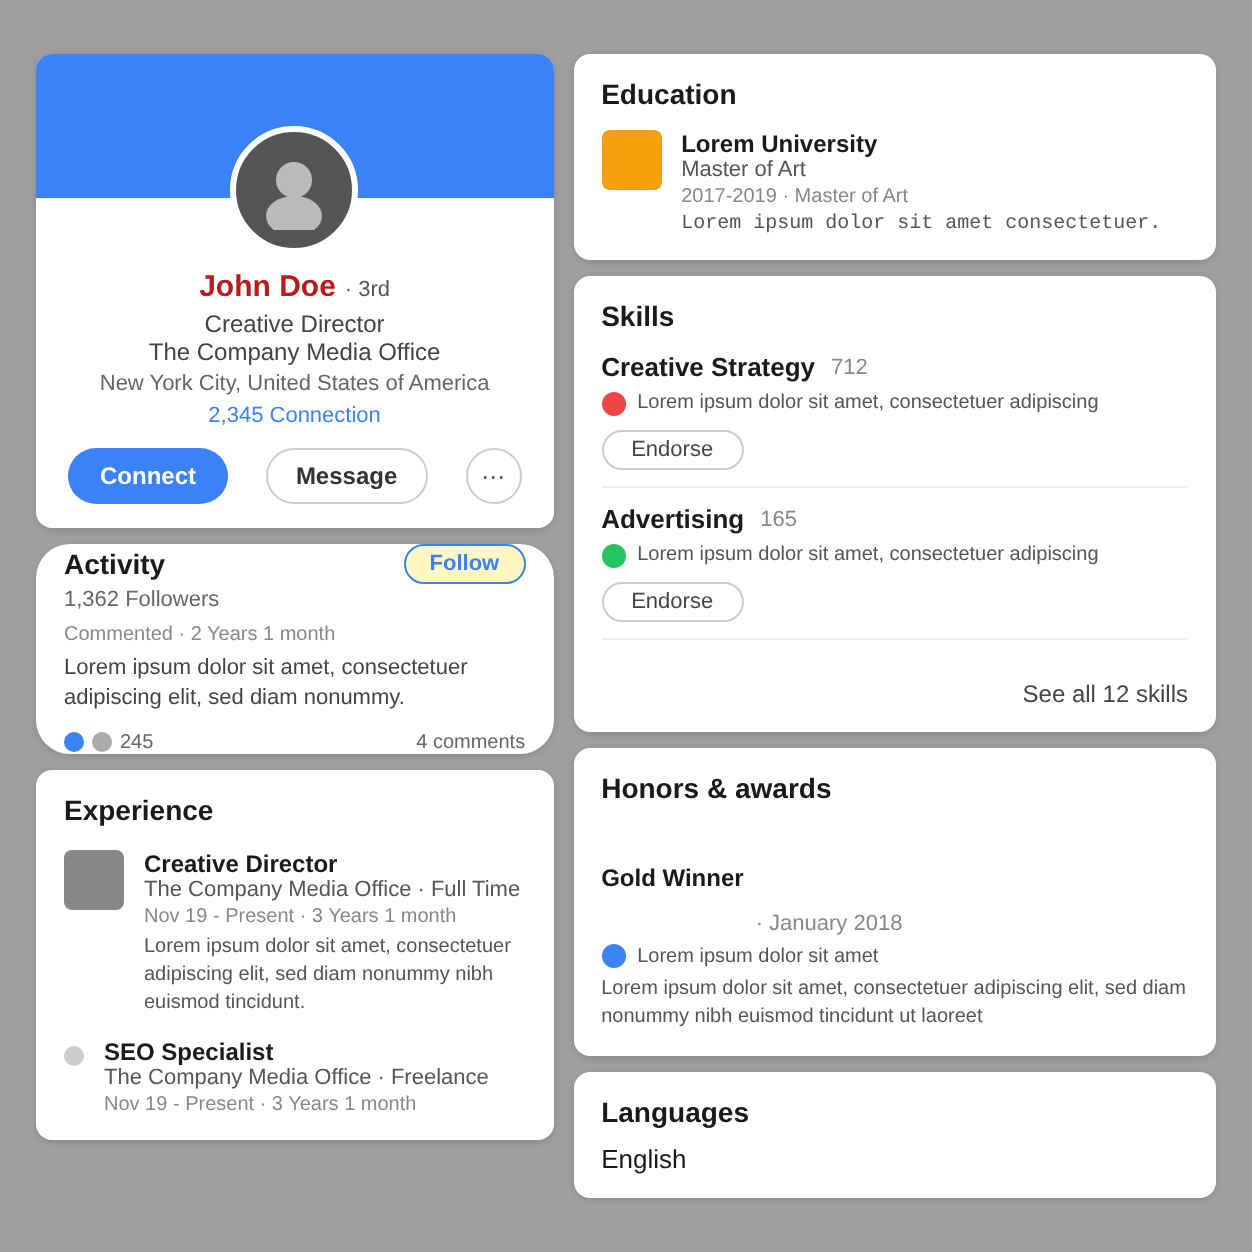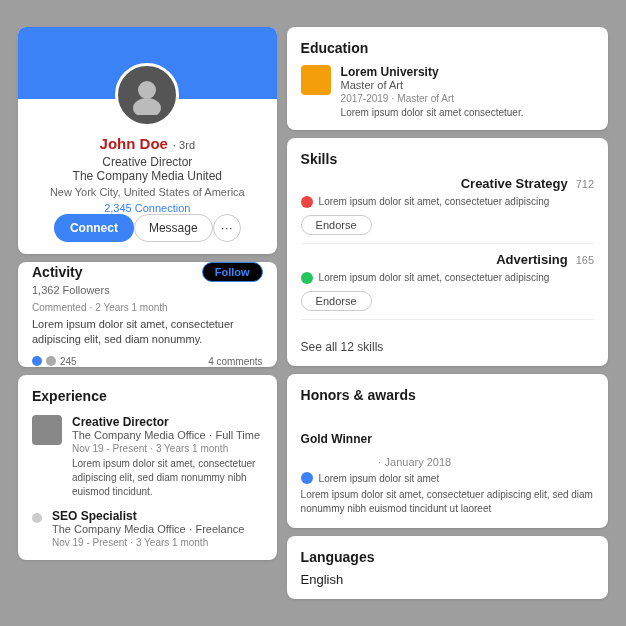--- a/index.html
+++ b/index.html
@@ -90,72 +90,74 @@
     }
     .profile-connections {
       font-size: 11px;
       color: #3b82f6;
       margin-top: 4px;
       cursor: pointer;
     }
     .profile-actions {
       display: flex;
       gap: 0;
-      justify-content: center;
+      justify-content: space-between;
+      margin-top: 10px;
     }
     .btn-connect {
       background: #3b82f6;
       color: #fff;
       border: none;
       border-radius: 16px;
       padding: 5px 16px;
       font-size: 12px;
       font-weight: 600;
       cursor: pointer;
     }
     .btn-message {
       background: #fff;
       color: #333;
       border: 1px solid #ccc;
       border-radius: 16px;
       padding: 5px 14px;
       font-size: 12px;
-      font-weight: 400;
+      font-weight: 700;
       cursor: pointer;
     }
     .btn-more {
       background: #fff;
       color: #333;
       border: 1px solid #ccc;
       border-radius: 50%;
       width: 28px;
       height: 28px;
       font-size: 12px;
       cursor: pointer;
       display: flex;
       align-items: center;
       justify-content: center;
     }
     
     .activity-card {
       padding: 0 14px;
+      border-radius: 17px;
     }
     .activity-header {
       display: flex;
       justify-content: space-between;
       align-items: center;
       margin-bottom: 2px;
     }
     .section-title {
       font-size: 14px;
       font-weight: 700;
       color: #1a1a1a;
     }
     .btn-follow {
-      background: #000000;
+      background: #fef9c3;
       color: #3b82f6;
       border: 1px solid #3b82f6;
       border-radius: 16px;
       padding: 3px 12px;
       font-size: 11px;
       font-weight: 600;
       cursor: pointer;
     }
     .followers-count {
       font-size: 11px;
@@ -229,47 +231,46 @@
     .edu-icon {
       width: 30px;
       height: 30px;
       background: #f59e0b;
       border-radius: 4px;
       flex-shrink: 0;
     }
     .edu-name { font-size: 12px; font-weight: 700; color: #1a1a1a; }
     .edu-degree { font-size: 11px; color: #555; }
     .edu-date { font-size: 10px; color: #888; margin-top: 2px; }
-    .edu-desc { font-size: 10px; color: #555; margin-top: 3px; }
+    .edu-desc { font-size: 10px; color: #555; margin-top: 3px; font-family: Liberation Mono, monospace; }
     
     .skill-item {
       margin-top: 8px;
     }
     .skill-header {
       display: flex;
       align-items: center;
       gap: 8px;
-      justify-content: flex-end;
     }
     .skill-name { font-size: 13px; font-weight: 700; color: #1a1a1a; }
     .skill-count { font-size: 11px; color: #888; }
     .skill-dot-red { width: 12px; height: 12px; border-radius: 50%; background: #ef4444; display: inline-block; flex-shrink: 0; }
     .skill-dot-green { width: 12px; height: 12px; border-radius: 50%; background: #22c55e; display: inline-block; flex-shrink: 0; }
     .skill-desc { font-size: 10px; color: #555; margin: 4px 0 6px 0; line-height: 1.4; display: flex; align-items: center; gap: 6px; }
     .btn-endorse {
       background: #fff;
       color: #444;
       border: 1px solid #ccc;
       border-radius: 14px;
       padding: 3px 14px;
       font-size: 11px;
       cursor: pointer;
     }
     .skills-divider { border: none; border-top: 1px solid #eee; margin: 8px 0; }
-    .see-all-skills { font-size: 12px; color: #444; text-align: left; margin-top: 20px; cursor: pointer; }
+    .see-all-skills { font-size: 12px; color: #444; text-align: right; margin-top: 20px; cursor: pointer; }
     
     .honors-title-row {
       display: flex;
       align-items: center;
       gap: 6px;
       margin-top: 6px;
     }
     .honors-award { font-size: 12px; font-weight: 700; color: #1a1a1a; }
     .honors-date { font-size: 11px; color: #888; font-weight: 400; margin-top: 46px; }
     .honors-dot-blue { width: 12px; height: 12px; border-radius: 50%; background: #3b82f6; display: inline-block; flex-shrink: 0; }
@@ -293,21 +294,21 @@
             <ellipse cx="20" cy="33" rx="14" ry="10" fill="#bbb"></ellipse>
           </svg>
         </div>
       </div>
       <div class="profile-info">
         <div>
           <span class="profile-name">John Doe</span>
           <span class="profile-degree"> · <span>3rd</span></span>
         </div>
         <div class="profile-title">Creative Director</div>
-        <div class="profile-company">The Company Media United</div>
+        <div class="profile-company">The Company Media Office</div>
         <div class="profile-location">New York City, United States of America</div>
         <div class="profile-connections">2,345 Connection</div>
         <div class="profile-actions">
           <button class="btn-connect">Connect</button>
           <button class="btn-message">Message</button>
           <button class="btn-more">···</button>
         </div>
       </div>
     </div>
 

